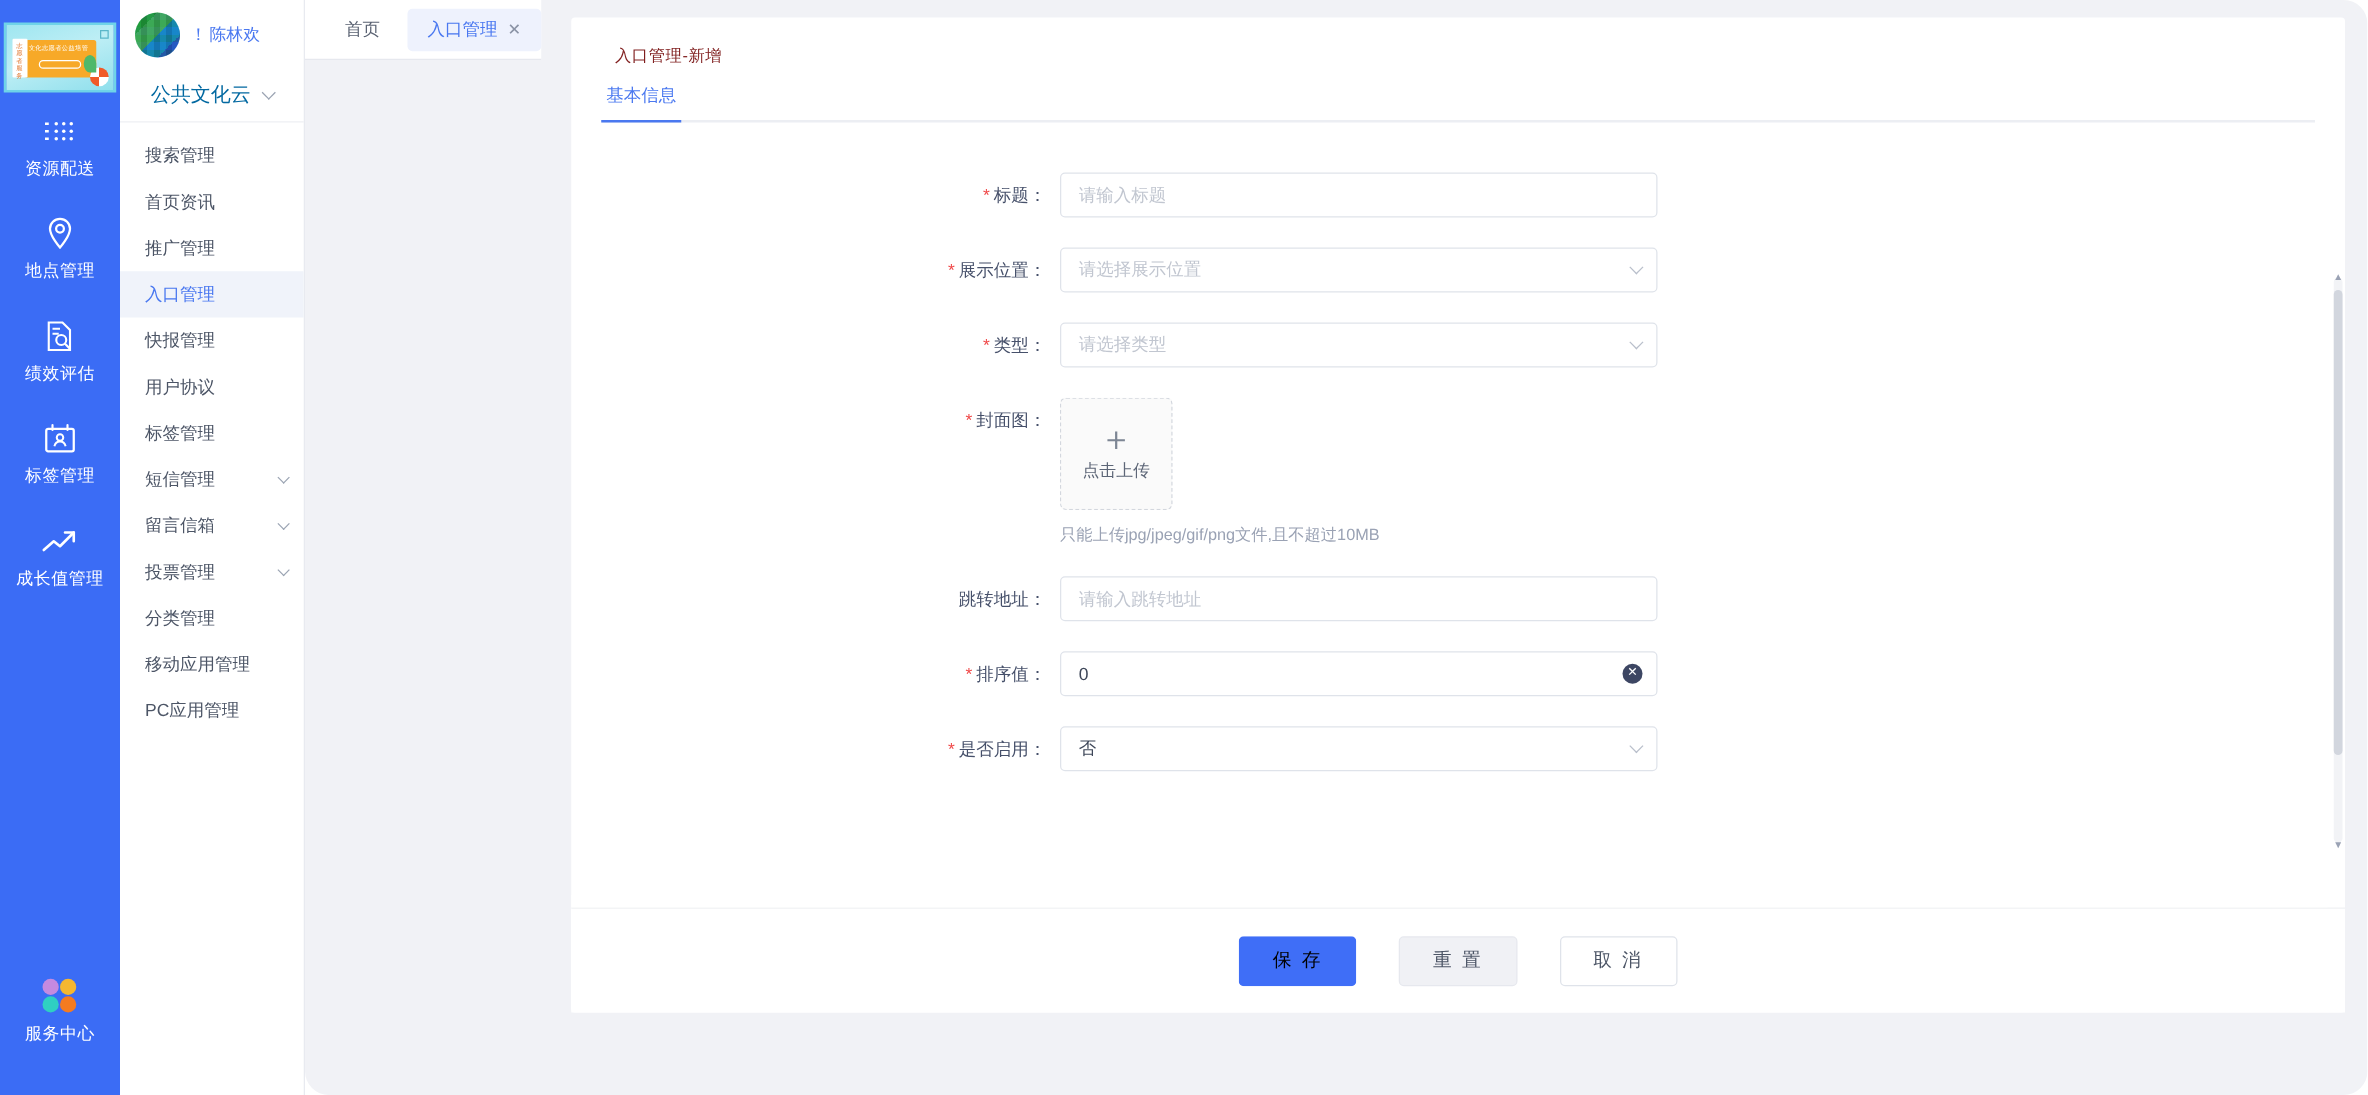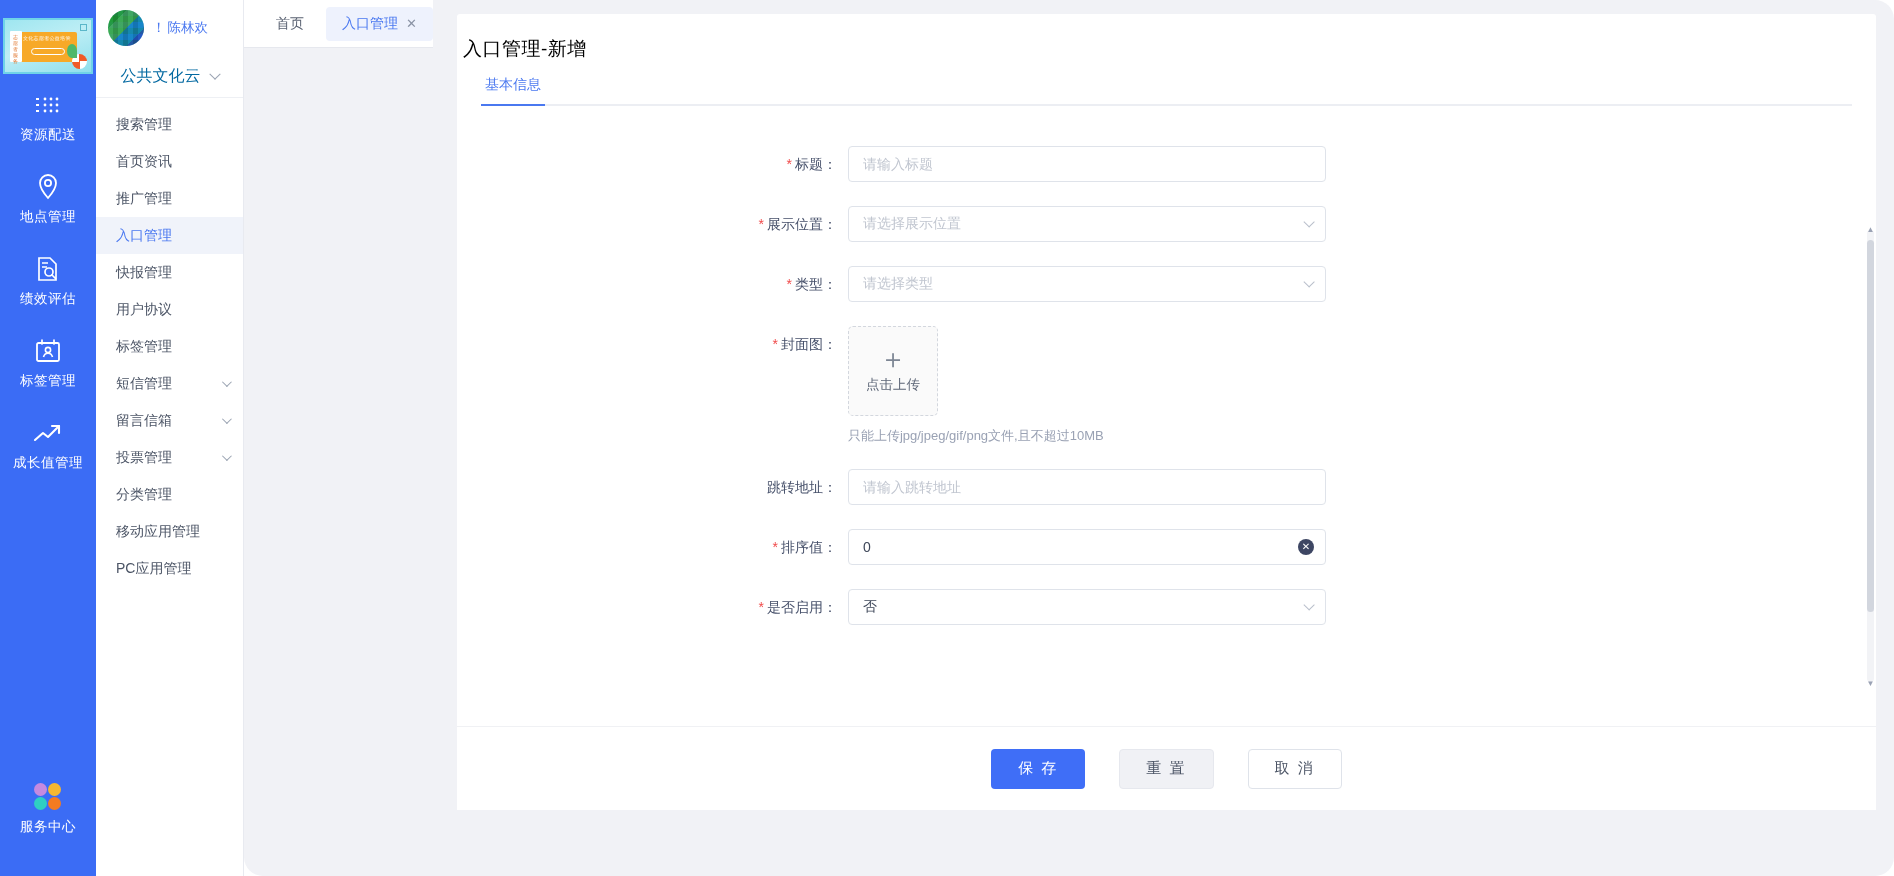--- a/index.html
+++ b/index.html
@@ -141,21 +141,21 @@
   .tab.active { background: #eef2fd; color: #4a78f0; }
   .tab .x { font-size: 13px; color: #8a93a5; }
 
   .content { flex: 1 1 auto; padding: 14px 18px 0 24px; overflow: hidden; min-height: 0;
              display: flex; }
   .card {
     background: #ffffff; border-radius: 3px; flex: 1 1 auto;
     display: flex; flex-direction: column; min-width: 0;
     height: 796px; position: relative;
   }
-  .card-title { font-size: 19px; color: #000000; padding: 22px 0 0 6px; letter-spacing: .5px; }
+  .card-title { font-size: 13px; color: #7f1d1d; padding: 22px 0 0 35px; letter-spacing: .5px; }
 
   .tabs-inner { margin: 14px 24px 16px 24px; border-bottom: 2px solid #eceef3; display: flex; flex: none;}
   .tab-inner {
     font-size: 14px; color: #4a78f0; padding: 0 4px 10px; margin-right: 28px;
     border-bottom: 2px solid #4a78f0; margin-bottom: -2px; cursor: pointer;
   }
 
   .form-scroll { flex: 1 1 auto; overflow: hidden; position: relative; padding-top: 24px; min-height: 0; }
   .form-row { display: flex; align-items: flex-start; margin-bottom: 24px; margin-left: 43px; }
   .form-label {
@@ -210,21 +210,21 @@
     height: 84px; flex: none; display: flex; align-items: center;
     justify-content: center; gap: 34px; background: #fff;
     border-top: 1px solid #f0f1f4;
   }
   .btn {
     height: 40px; min-width: 92px; padding: 0 26px; border-radius: 4px;
     font-size: 15px; display: flex; align-items: center; justify-content: center;
     cursor: pointer; border: 1px solid transparent; letter-spacing: 2px;
     font-family: "Liberation Sans", "DejaVu Sans", sans-serif;
   }
-  .btn.primary { background: #3f6ef7; color: #ffffff; }
+  .btn.primary { background: #3f6ef7; color: #000000; }
   .btn.plain { background: #f0f1f5; color: #4c5566; border-color: #e6e8ee; }
   .btn.ghost { background: #ffffff; color: #4c5566; border-color: #dfe3ea; }
 
   .fadecut { position: absolute; left: 0; right: 14px; bottom: 0; height: 10px; background: #fff; }
 </style>
 </head>
 <body>
 
 <div class="app">
 

